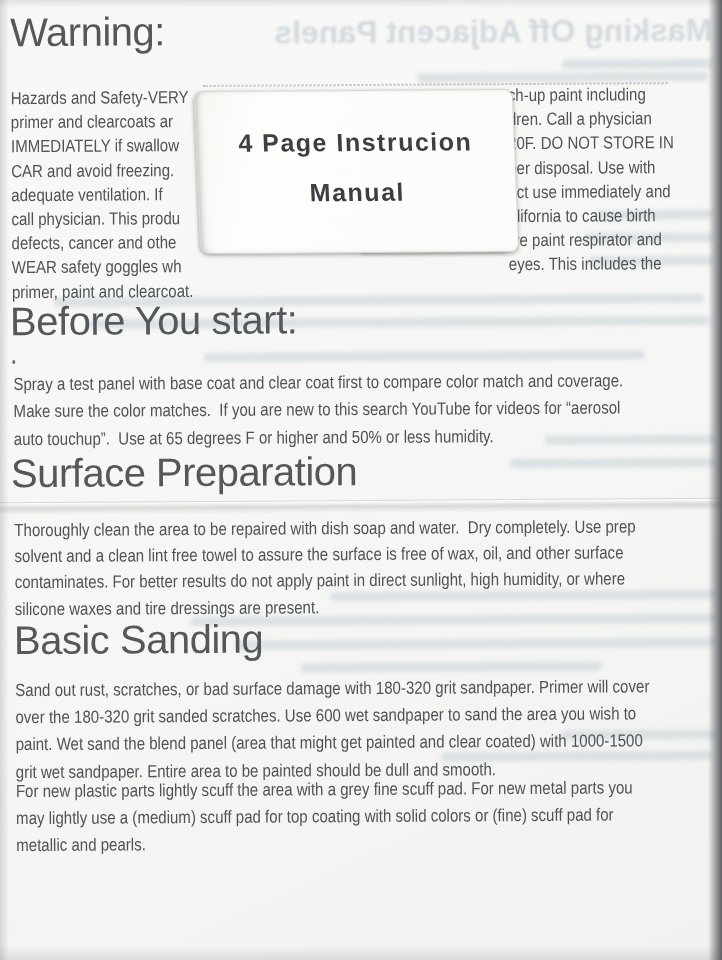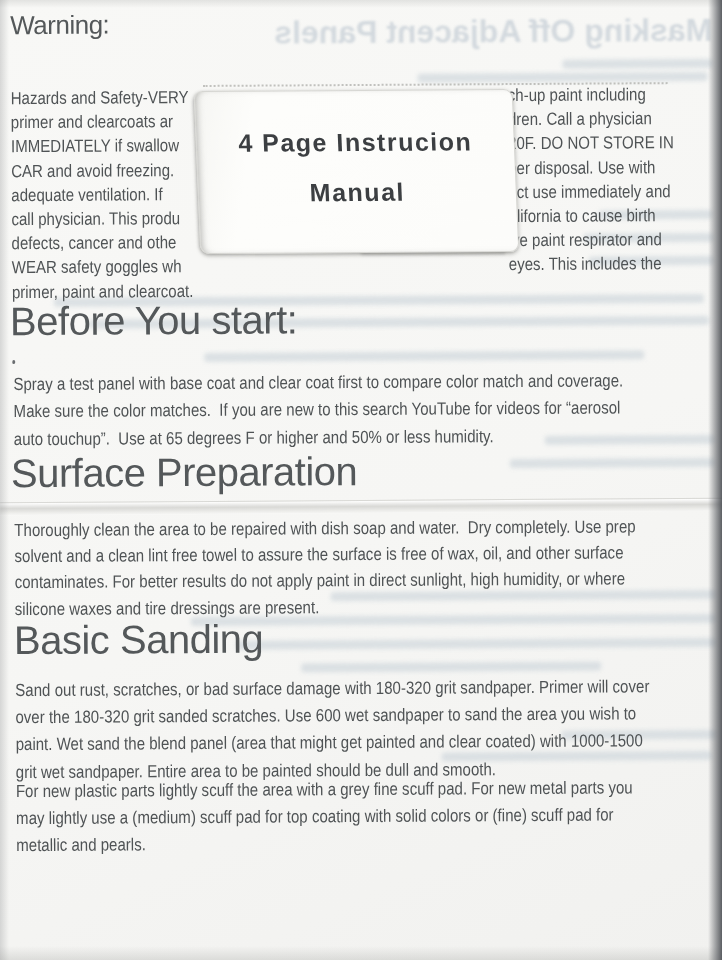--- a/index.html
+++ b/index.html
@@ -11,21 +11,21 @@
   .sheet{position:absolute;left:0;top:0;width:722px;height:960px;transform:rotate(-0.35deg);transform-origin:50% 50%;}
   
   .mirror-heading{
     position:absolute;left:295px;top:14px;width:420px;text-align:center;
     font-size:32px;font-weight:700;color:#d3d9de;white-space:pre;
     transform:scaleX(-1);filter:blur(0.9px);
   }
   .st-bar{position:absolute;height:9px;background:#d2d9de;opacity:.75;border-radius:3px;filter:blur(2.2px);}
   
   .h{position:absolute;white-space:pre;color:#54585a;font-weight:400;letter-spacing:-0.5px;}
-  .h-warning{left:13px;top:8px;font-size:26px;}
+  .h-warning{left:13px;top:8px;font-size:40px;}
   .h-before{left:11px;top:297px;font-size:40px;}
   .h-surface{left:11px;top:449px;font-size:40px;}
   .h-sanding{left:13px;top:616px;font-size:40px;}
   
   .para{position:absolute;width:840px;transform:scaleX(0.86);transform-origin:0 0;
         font-size:17.5px;color:#4f5355;}
   .bline{white-space:pre;}
   .warn-para{left:13px;top:86px;}
   .wline{position:relative;height:24.2px;white-space:pre;}
   .wl{position:absolute;left:0;top:0;}

